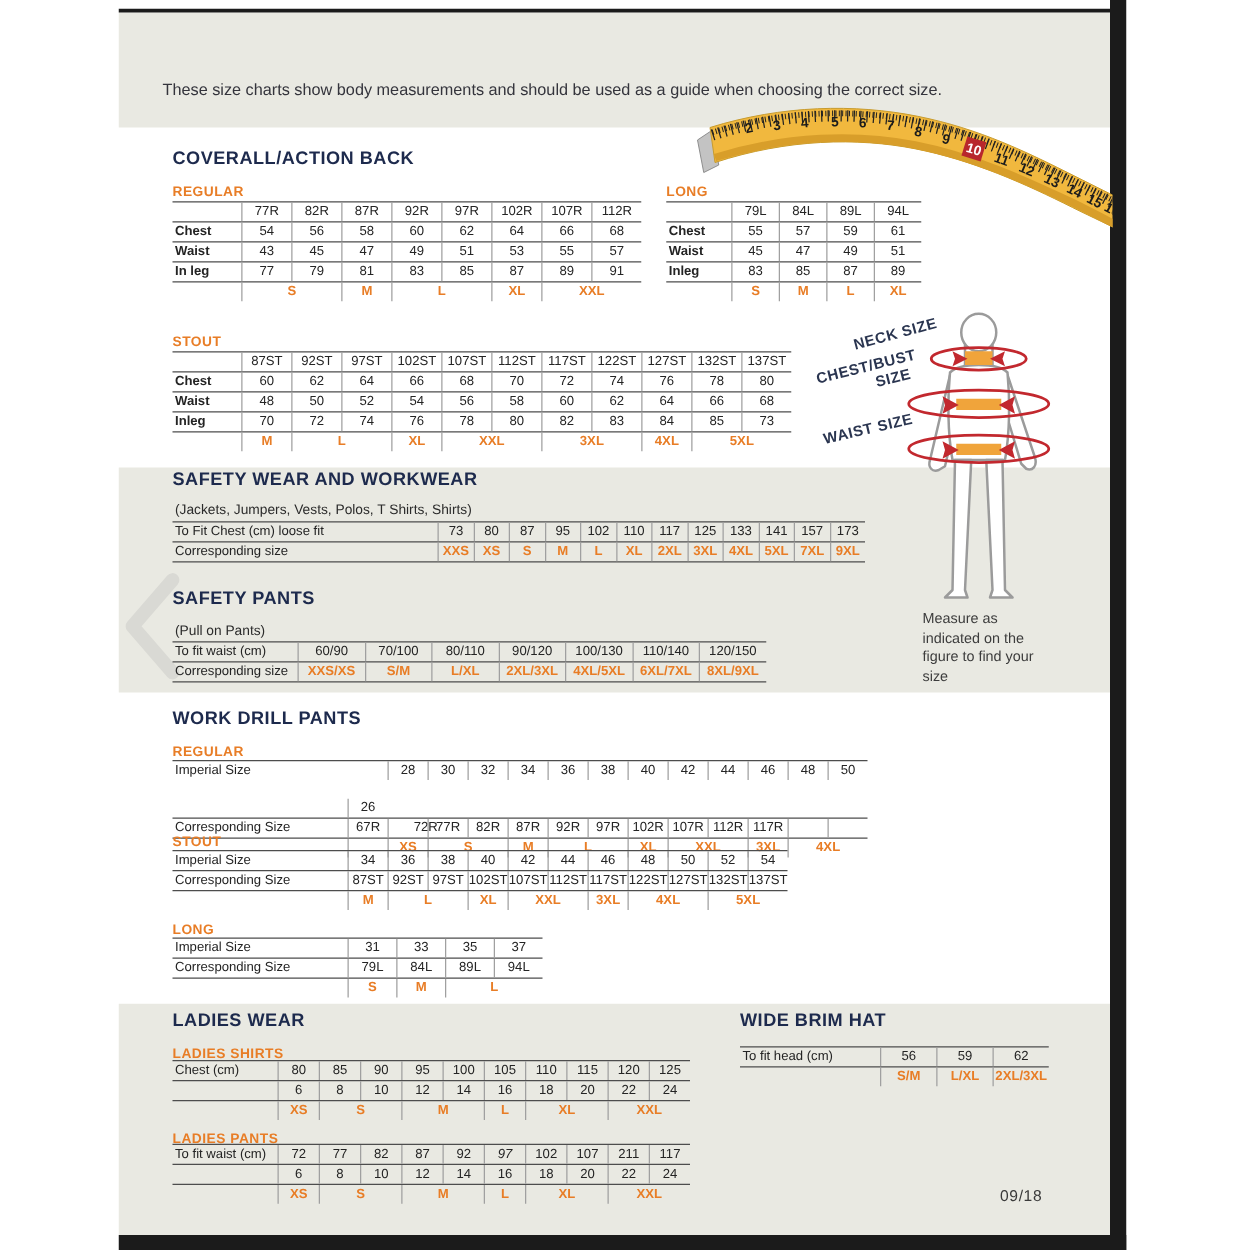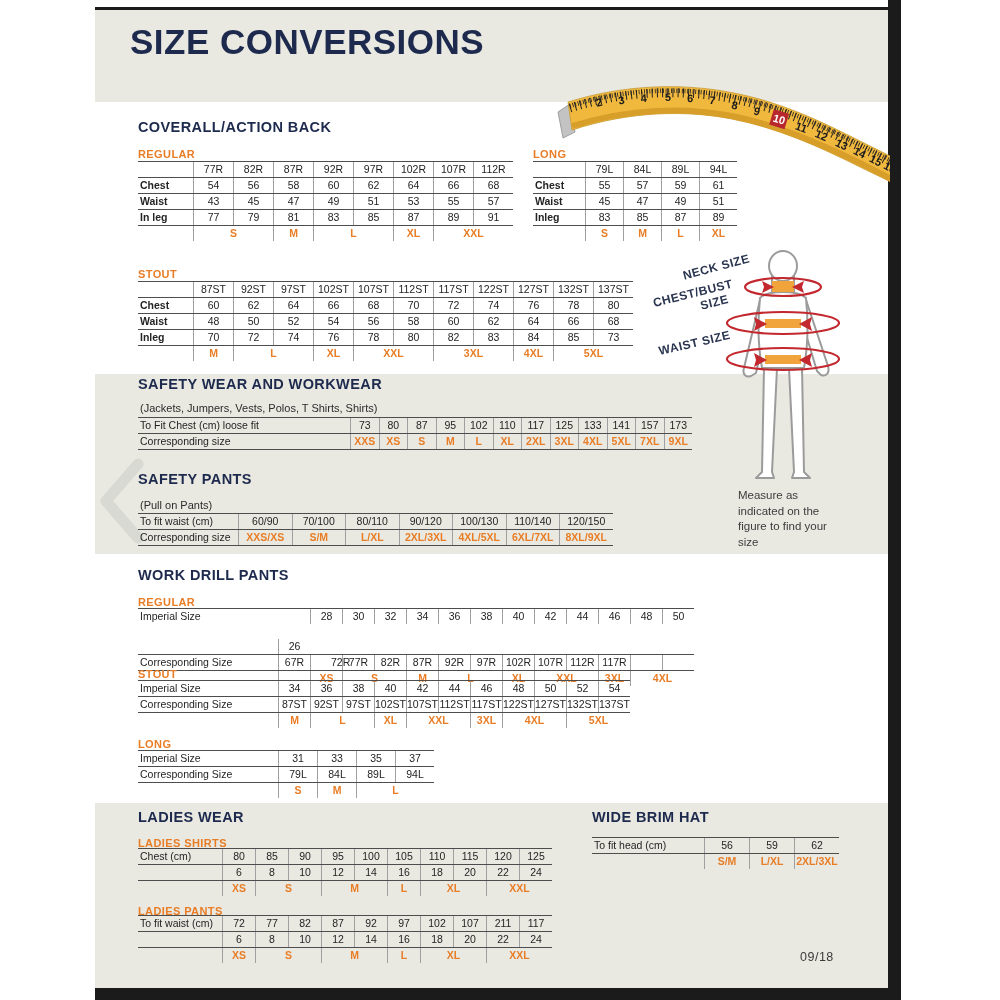--- a/index.html
+++ b/index.html
@@ -38,21 +38,21 @@
 
 <div id="page">
 
   <div class="band" style="left:95px;top:10px;width:793px;height:92px;"></div>
   <div class="band" style="left:95px;top:374px;width:793px;height:180px;"></div>
   <div class="band" style="left:95px;top:803px;width:793px;height:185px;"></div>
   <div class="darkbar" style="left:95px;top:7px;width:793px;height:3px;"></div>
   <div class="darkbar" style="left:888px;top:0px;width:13px;height:1000px;"></div>
   <div class="darkbar" style="left:95px;top:988px;width:806px;height:12px;"></div>
 
-  <div class="title">SIZE CONVERSIONS</div>
+  <div class="subtitle">These size charts show body measurements and should be used as a guide when choosing the correct size.</div>
 
   <svg class="abs" style="left:556px;top:80px;" width="334" height="112" viewBox="0 0 334 112">
     <polygon points="2,32 14,24 19,52 7,58" fill="#c3c3c3" stroke="#8e8e8e" stroke-width="0.8"></polygon>
     <path d="M12,22 C70,4 128,3 178,13 C228,23 266,42 304,61 C320,69 334,76 346,82 L346,108 C334,101 318,94 302,86 C264,67 222,48 176,39 C130,30 74,31 16,50 Z" fill="#f1b83e" stroke="#c79b2e" stroke-width="0.8"></path>
     <path d="M16,46 C74,28 130,27 176,36 C222,45 264,64 302,82 C318,90 332,97 344,104" fill="none" stroke="#d89e2a" stroke-width="6"></path>
     <path d="M14,28 C70,10 128,9 178,19 C228,29 266,48 304,67 C318,74 332,81 344,87" fill="none" stroke="#222" stroke-width="9" stroke-dasharray="1 4.2"></path>
     <path d="M14,26 C70,8 128,7 178,17 C228,27 266,46 304,65 C318,72 332,79 344,85" fill="none" stroke="#222" stroke-width="4.5" stroke-dasharray="0.8 1.9"></path>
     <g id="tape-numbers">
         <text transform="translate(44,26) rotate(-13)" text-anchor="middle" font-size="11" font-family="Liberation Sans, sans-serif" font-weight="bold" fill="#1c1c1c">2</text>
         <text transform="translate(66,24) rotate(-9)" text-anchor="middle" font-size="11" font-family="Liberation Sans, sans-serif" font-weight="bold" fill="#1c1c1c">3</text>
@@ -487,21 +487,21 @@
     </div>
   <div class="sub" style="left:138px;top:905px;">LADIES PANTS</div>
   <div class="tbl" style="left:138px;top:915px;">
       <div class="trow">
         <div class="tlabel" style="width: 84px;">To fit waist (cm)</div>
         <div class="tcell" style="width: 33px;">72</div>
         <div class="tcell" style="width: 33px;">77</div>
         <div class="tcell" style="width: 33px;">82</div>
         <div class="tcell" style="width: 33px;">87</div>
         <div class="tcell" style="width: 33px;">92</div>
-        <div class="tcell" style="width: 33px;">97</div>
+        <div class="tcell" style="width: 33px; font-style: italic;">97</div>
         <div class="tcell" style="width: 33px;">102</div>
         <div class="tcell" style="width: 33px;">107</div>
         <div class="tcell" style="width: 33px;">211</div>
         <div class="tcell" style="width: 33px;">117</div>
       </div>
       <div class="trow">
         <div class="tlabel" style="width: 84px;"></div>
         <div class="tcell" style="width: 33px;">6</div>
         <div class="tcell" style="width: 33px;">8</div>
         <div class="tcell" style="width: 33px;">10</div>

